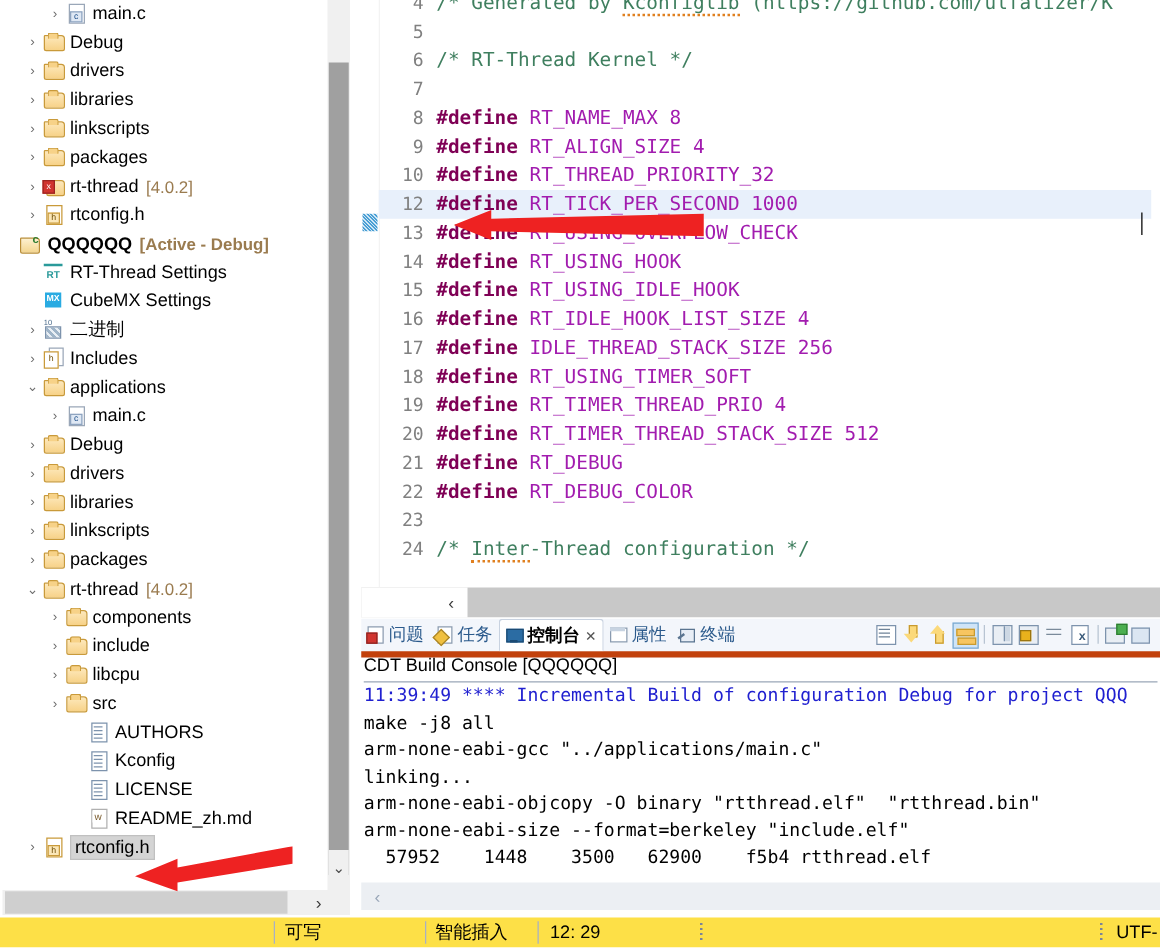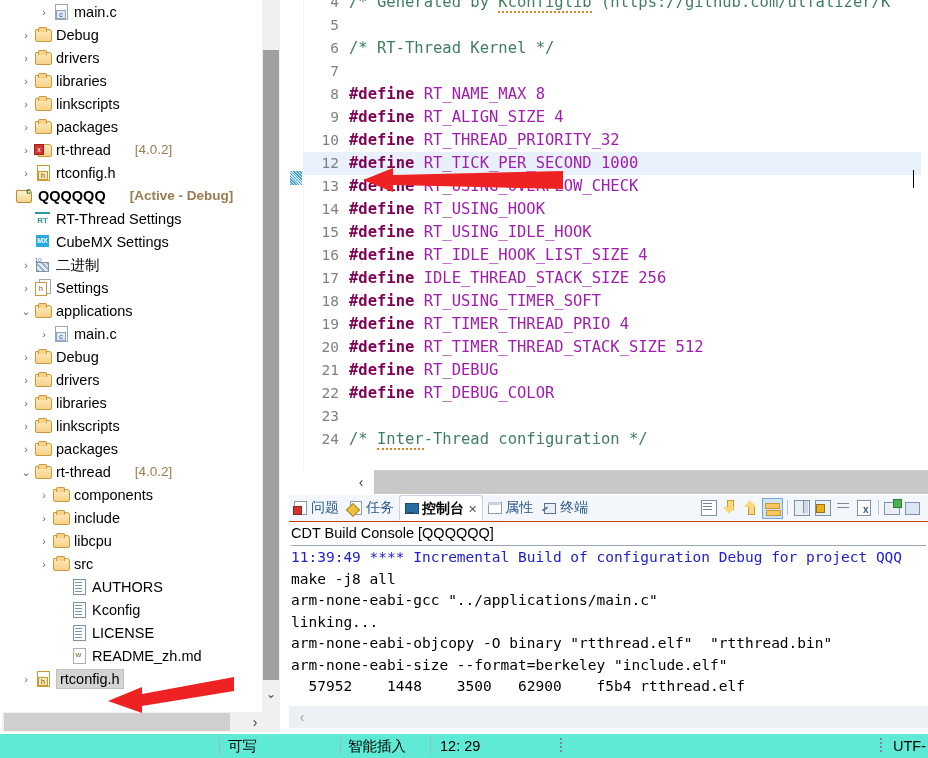--- a/index.html
+++ b/index.html
@@ -29,21 +29,21 @@
   .trow .twist {
     display: inline-block; width: 16px; text-align: center;
     color: #6d6d6d; font-size: 11px; vertical-align: middle;
   }
   .trow .twist.none { color: transparent; }
   .ticon {
     display: inline-block; width: 18px; height: 16px;
     vertical-align: -3px; margin-right: 4px; position: relative;
   }
   .tlabel { vertical-align: middle; }
-  .tsuffix { color: #9a7b4f; font-size: 13.5px; margin-left: 24px; }
+  .tsuffix { color: #9a7b4f; font-size: 13.5px; margin-left: 6px; }
   .bold { font-weight: bold; }
   .sel-row .tlabel {
     background: #d4d4d4; padding: 1px 3px; border: 1px solid #c0c0c0;
   }
 
   
   .ic-folder::before {
     content:""; position:absolute; left:1px; top:3px; width:15px; height:11px;
     background: linear-gradient(#fde8bb, #f7d288);
     border: 1px solid #c99a3a; border-radius: 1px 3px 2px 2px;
@@ -221,21 +221,21 @@
     background: #ffffff;
   }
 
   
   #console {
     position: absolute; left: 289px; top: 495px; width: 639px; height: 235px;
     background: #ffffff;
   }
   #con-tabbar {
     position: absolute; left: 0; top: 0; width: 639px; height: 26px;
-    background: #f3f6fb; border-bottom: 1px solid #c2410c;
+    background: #f3f6fb; border-bottom: 5px solid #c2410c;
   }
   .contab {
     position: relative; float: left; height: 25px; line-height: 25px;
     padding: 0 5px 0 4px; font-size: 14px; color: #2b5a8c; white-space: nowrap;
   }
   .contab.active {
     background: #ffffff; font-weight: bold; color: #000;
     border: 1px solid #c8d2e0; border-bottom: 1px solid #ffffff;
     border-radius: 3px 3px 0 0; height: 24px; line-height: 24px;
   }
@@ -299,21 +299,21 @@
     background: #eceff3;
   }
   #con-hleft {
     position: absolute; left: 2px; top: 212px; width: 22px; height: 20px;
     color: #9aa7b8; font-size: 14px; text-align:center; line-height:20px;
   }
 
   
   #statusbar {
     position: absolute; left: 0; top: 734px; width: 928px; height: 24px;
-    background: #5eead4; font-size: 14.5px; color: #000;
+    background: #fde047; font-size: 14.5px; color: #000;
   }
   .sbcell { position: absolute; top: 2px; height: 20px; line-height: 20px; }
   .sbsep { position: absolute; top: 3px; width: 1px; height: 18px; background: #a8b0c4; }
   .sbdots { position: absolute; top: 4px; width: 2px; height: 16px;
             background: repeating-linear-gradient(#7a839a 0 2px, transparent 2px 4px); }
 
   
   #gap-top-left { position:absolute; left:284px; top:0; width:5px; height:734px; background:#ffffff;}
   #ed-con-gap { position:absolute; left:289px; top:494px; width:639px; height:2px; background:#ffffff;}
 
@@ -332,21 +332,21 @@
         <div class="trow" style="padding-left: 18px;"><span class="twist">›</span><span class="ticon ic-folder"></span><span class="tlabel">drivers</span></div>
         <div class="trow" style="padding-left: 18px;"><span class="twist">›</span><span class="ticon ic-folder"></span><span class="tlabel">libraries</span></div>
         <div class="trow" style="padding-left: 18px;"><span class="twist">›</span><span class="ticon ic-folder"></span><span class="tlabel">linkscripts</span></div>
         <div class="trow" style="padding-left: 18px;"><span class="twist">›</span><span class="ticon ic-folder"></span><span class="tlabel">packages</span></div>
         <div class="trow" style="padding-left: 18px;"><span class="twist">›</span><span class="ticon ic-folder-rt"></span><span class="tlabel">rt-thread</span><span class="tsuffix">[4.0.2]</span></div>
         <div class="trow" style="padding-left: 18px;"><span class="twist">›</span><span class="ticon ic-hfile"></span><span class="tlabel">rtconfig.h</span></div>
         <div class="trow" style="padding-left: 0px;"><span class="twist none"></span><span class="ticon ic-proj"></span><span class="tlabel bold">QQQQQQ</span><span class="tsuffix bold">[Active - Debug]</span></div>
         <div class="trow" style="padding-left: 18px;"><span class="twist none"></span><span class="ticon ic-rtset"></span><span class="tlabel">RT-Thread Settings</span></div>
         <div class="trow" style="padding-left: 18px;"><span class="twist none"></span><span class="ticon ic-mx"></span><span class="tlabel">CubeMX Settings</span></div>
         <div class="trow" style="padding-left: 18px;"><span class="twist">›</span><span class="ticon ic-bin"></span><span class="tlabel">二进制</span></div>
-        <div class="trow" style="padding-left: 18px;"><span class="twist">›</span><span class="ticon ic-inc"></span><span class="tlabel">Settings</span></div>
+        <div class="trow" style="padding-left: 18px;"><span class="twist">›</span><span class="ticon ic-inc"></span><span class="tlabel">Includes</span></div>
         <div class="trow" style="padding-left: 18px;"><span class="twist">⌄</span><span class="ticon ic-folder"></span><span class="tlabel">applications</span></div>
         <div class="trow" style="padding-left: 36px;"><span class="twist">›</span><span class="ticon ic-cfile"></span><span class="tlabel">main.c</span></div>
         <div class="trow" style="padding-left: 18px;"><span class="twist">›</span><span class="ticon ic-folder"></span><span class="tlabel">Debug</span></div>
         <div class="trow" style="padding-left: 18px;"><span class="twist">›</span><span class="ticon ic-folder"></span><span class="tlabel">drivers</span></div>
         <div class="trow" style="padding-left: 18px;"><span class="twist">›</span><span class="ticon ic-folder"></span><span class="tlabel">libraries</span></div>
         <div class="trow" style="padding-left: 18px;"><span class="twist">›</span><span class="ticon ic-folder"></span><span class="tlabel">linkscripts</span></div>
         <div class="trow" style="padding-left: 18px;"><span class="twist">›</span><span class="ticon ic-folder"></span><span class="tlabel">packages</span></div>
         <div class="trow" style="padding-left: 18px;"><span class="twist">⌄</span><span class="ticon ic-folder"></span><span class="tlabel">rt-thread</span><span class="tsuffix">[4.0.2]</span></div>
         <div class="trow" style="padding-left: 36px;"><span class="twist">›</span><span class="ticon ic-folder"></span><span class="tlabel">components</span></div>
         <div class="trow" style="padding-left: 36px;"><span class="twist">›</span><span class="ticon ic-folder"></span><span class="tlabel">include</span></div>

